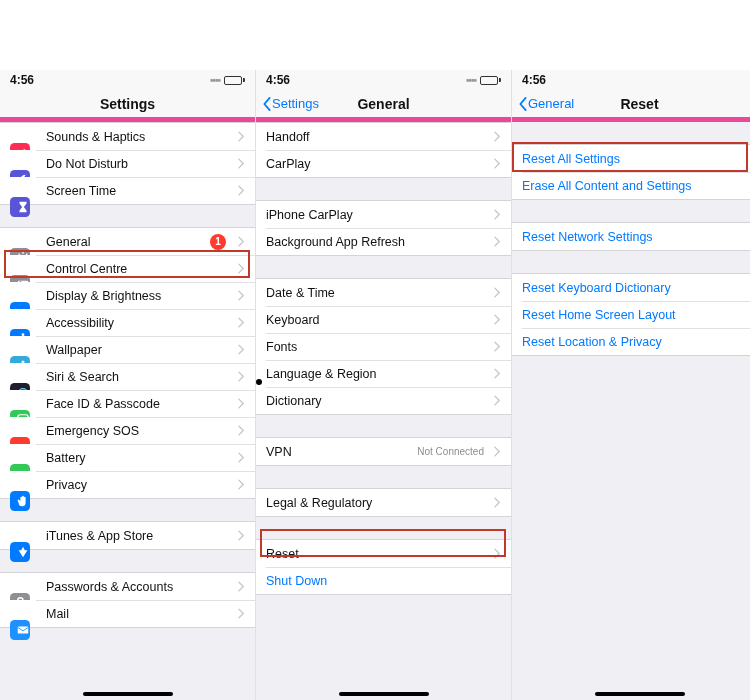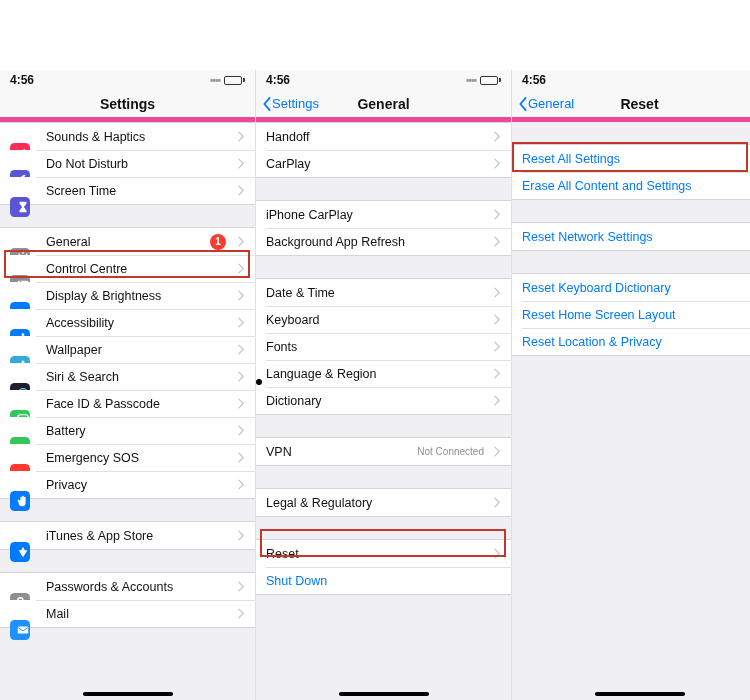--- a/index.html
+++ b/index.html
@@ -286,40 +286,40 @@
             </svg>
           </span>
           <span class="cell-label">Face ID &amp; Passcode</span>
           <span class="chevron">
             <svg>
               <use href="#chev"></use>
             </svg>
           </span>
         </div>
         <div class="cell">
+          <span class="icon-box" style="background:#ff3b30">
+            <svg class="ico" viewBox="0 0 16 16">
+              <text x="8" y="11" text-anchor="middle" font-size="7" font-weight="800" fill="#fff" font-family="Arial">SOS</text>
+            </svg>
+          </span>
+          <span class="cell-label">Emergency SOS</span>
+          <span class="chevron">
+            <svg>
+              <use href="#chev"></use>
+            </svg>
+          </span>
+        </div>
+        <div class="cell">
           <span class="icon-box" style="background:#34c759">
             <svg class="ico" viewBox="0 0 16 16">
               <rect x="2" y="5" width="10" height="6" rx="1" fill="#fff"></rect>
               <rect x="12.5" y="6.5" width="1.5" height="3" fill="#fff"></rect>
             </svg>
           </span>
           <span class="cell-label">Battery</span>
-          <span class="chevron">
-            <svg>
-              <use href="#chev"></use>
-            </svg>
-          </span>
-        </div>
-        <div class="cell">
-          <span class="icon-box" style="background:#ff3b30">
-            <svg class="ico" viewBox="0 0 16 16">
-              <text x="8" y="11" text-anchor="middle" font-size="7" font-weight="800" fill="#fff" font-family="Arial">SOS</text>
-            </svg>
-          </span>
-          <span class="cell-label">Emergency SOS</span>
           <span class="chevron">
             <svg>
               <use href="#chev"></use>
             </svg>
           </span>
         </div>
         <div class="cell">
           <span class="icon-box" style="background:#007aff">
             <svg class="ico" viewBox="0 0 16 16">
               <path d="M5 8V4a1 1 0 0 1 2 0v3V3a1 1 0 0 1 2 0v4V4a1 1 0 0 1 2 0v6a4 4 0 0 1-8 0l-1-2a1 1 0 0 1 2-1z" fill="#fff"></path>

